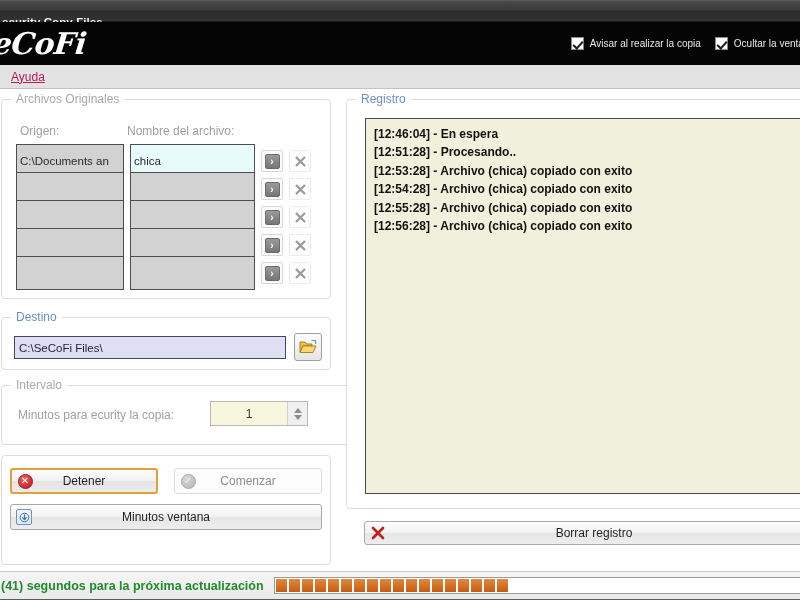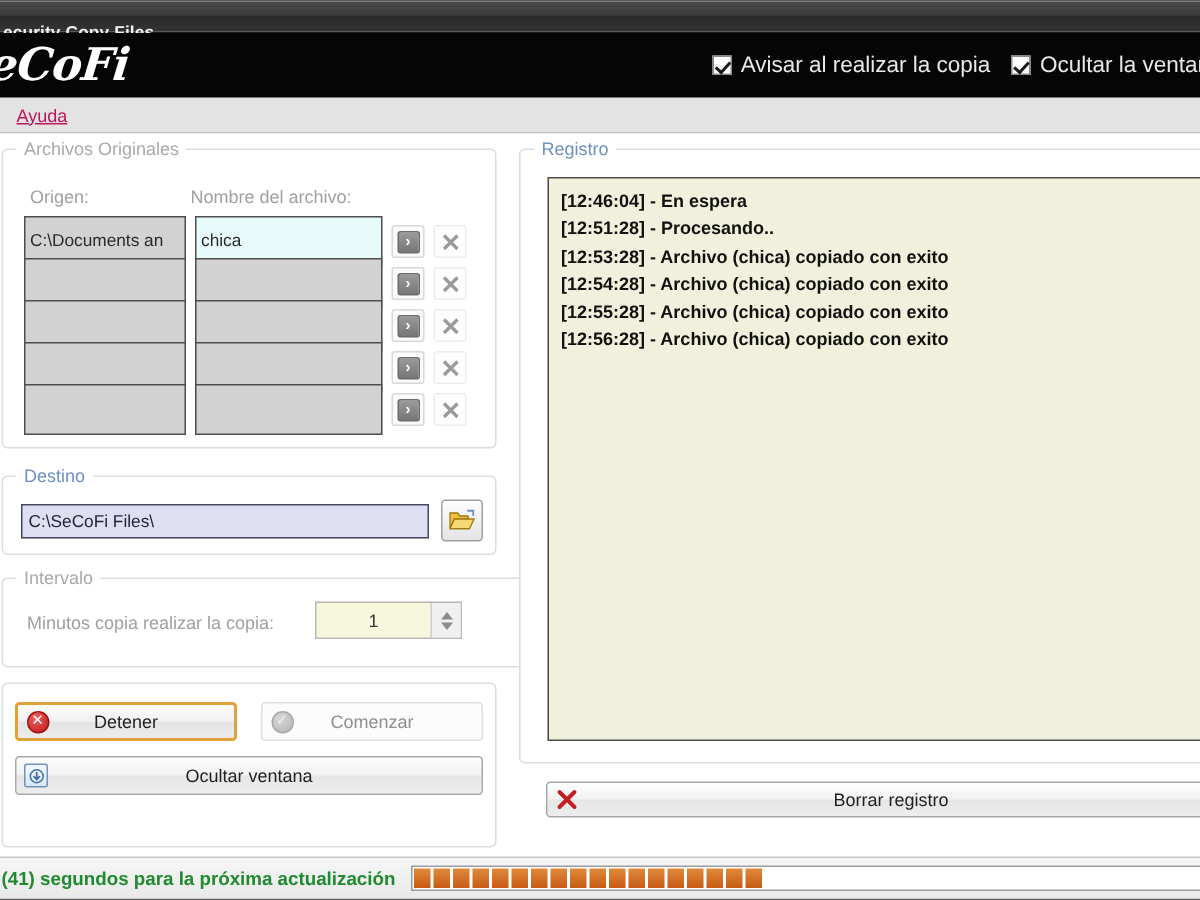--- a/index.html
+++ b/index.html
@@ -71,21 +71,21 @@
   }
   .cbox::after {
     content: "";
     position: absolute;
     left: 3px; top: 1px;
     width: 4px; height: 8px;
     border: solid #1a1a1a;
     border-width: 0 2px 2px 0;
     transform: rotate(42deg);
   }
-  .hdr-check-label { color: #e8e8e8; font-size: 15px; }
+  .hdr-check-label { color: #e8e8e8; font-size: 10px; }
 
   
   .menubar {
     height: 24px;
     background: #e3e3e3;
     border-bottom: 1px solid #c2c2c2;
     display: flex;
     align-items: center;
     padding-left: 14px;
   }
@@ -447,21 +447,21 @@
         <svg width="18" height="16" viewBox="0 0 18 16">
           <path d="M1 13 L1 3 L6 3 L7.6 5 L13 5 L13 7 L4 7 L1 13 Z" fill="#f0c040" stroke="#a07a14" stroke-width="0.9"></path>
           <path d="M4 7 L17 7 L14 13.5 L1 13.5 Z" fill="#f8d875" stroke="#a07a14" stroke-width="0.9"></path>
           <path d="M12.5 1.5 L16.5 1.5 L16.5 5" fill="none" stroke="#6f93c0" stroke-width="1.2"></path>
         </svg>
       </span>
     </div>
 
     <div class="group" id="grp-intervalo">
       <span class="legend">Intervalo</span>
-      <span class="interval-label">Minutos copia realizar la copia:</span>
+      <span class="interval-label">Minutos para ecurity la copia:</span>
       <span class="spinner">
         <span class="val">1</span>
         <span class="arrows">
           <span class="arrow-up"></span>
           <span class="arrow-dn"></span>
         </span>
       </span>
     </div>
 
     <div class="group" id="grp-actions">
@@ -481,21 +481,21 @@
       </span>
       <span class="btn" id="btn-ocultar">
         <span class="btn-icon">
           <span class="icon-sq-blue">
             <svg width="11" height="11" viewBox="0 0 11 11">
                 <circle cx="5.5" cy="5.5" r="4.3" fill="none" stroke="#3f6fa8" stroke-width="1"></circle>
                 <path d="M5.5 2.6 L5.5 7.2 M3.4 5.4 L5.5 7.6 L7.6 5.4" fill="none" stroke="#3f6fa8" stroke-width="1.2"></path>
               </svg>
           </span>
         </span>
-        <span class="btn-label">Ocultar ventana</span>
+        <span class="btn-label">Minutos ventana</span>
         <span style="width:26px;flex:none;"></span>
       </span>
     </div>
 
     <div class="group blue" id="grp-registro">
       <span class="legend">Registro</span>
       <div class="log-box">
         <div class="log-line">[12:46:04] - En espera</div>
         <div class="log-line">[12:51:28] - Procesando..</div>
         <div class="log-line">[12:53:28] - Archivo (chica) copiado con exito</div>

